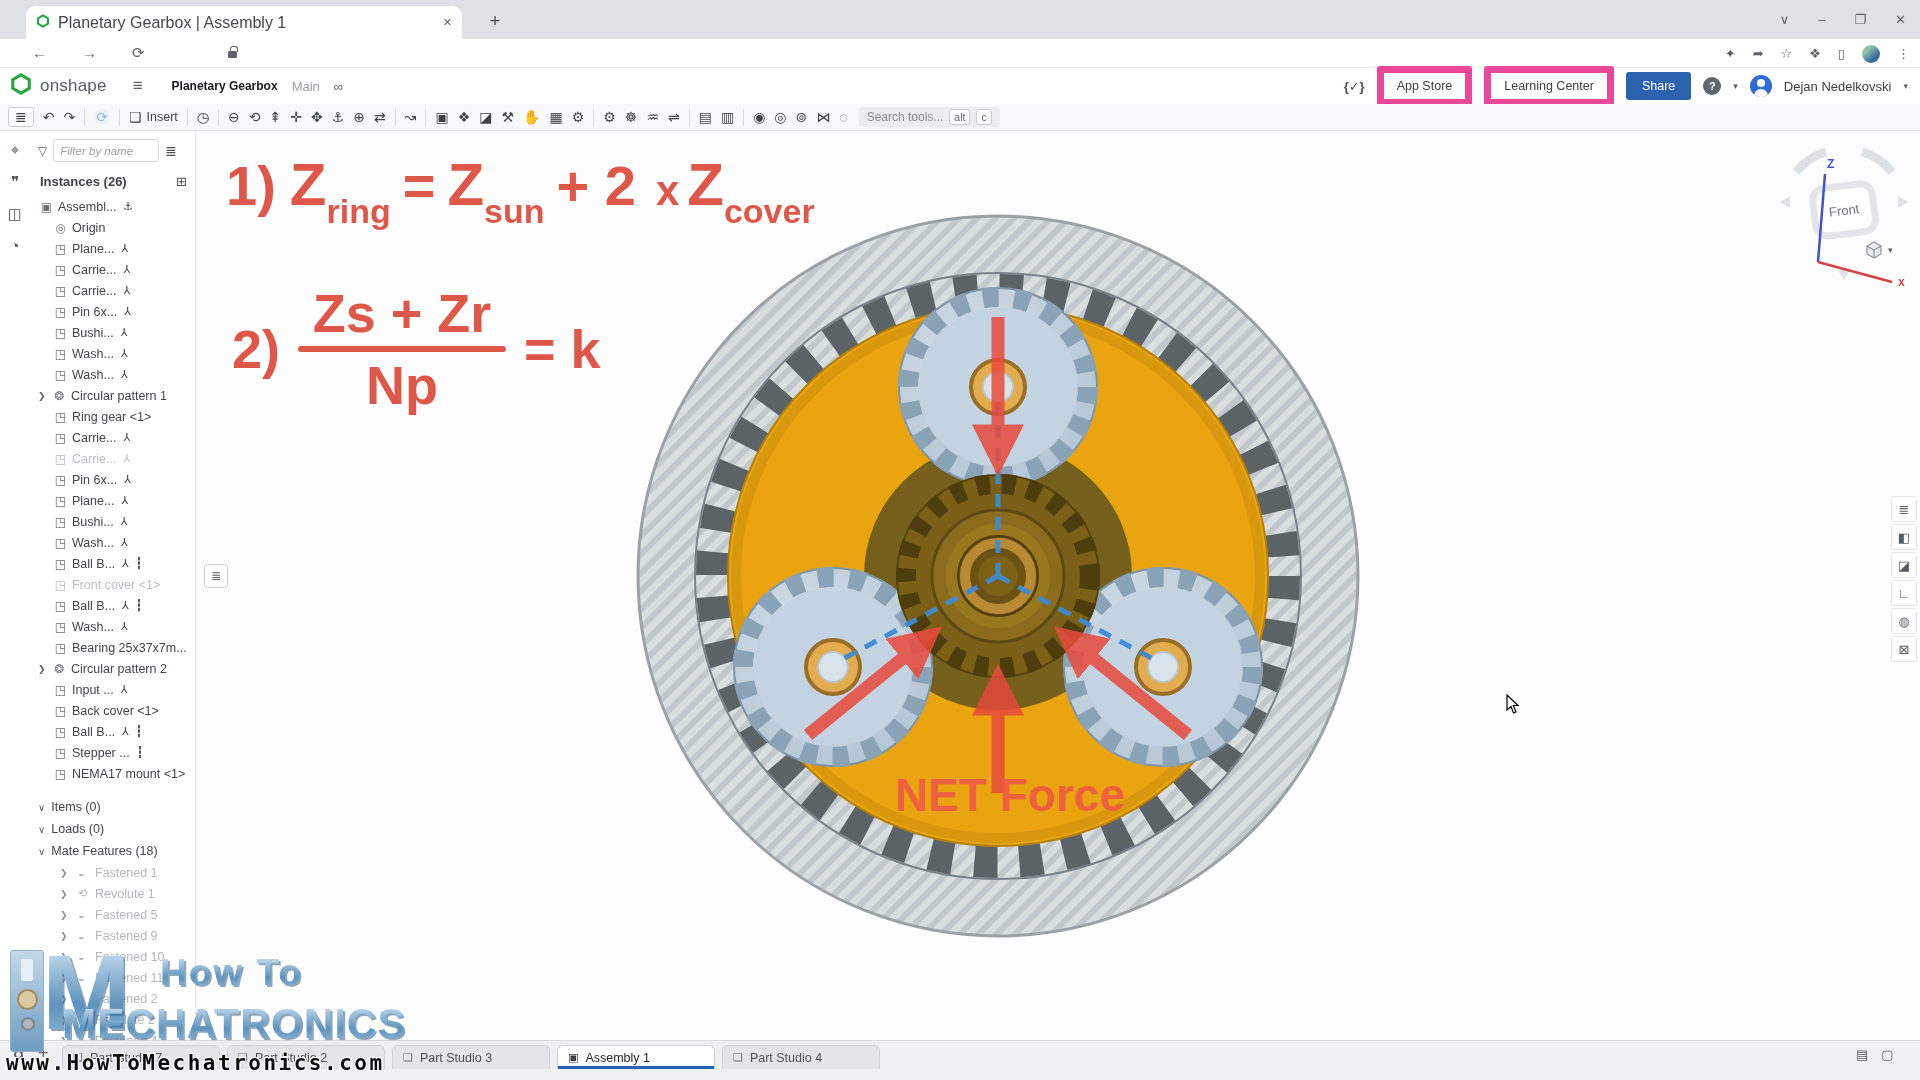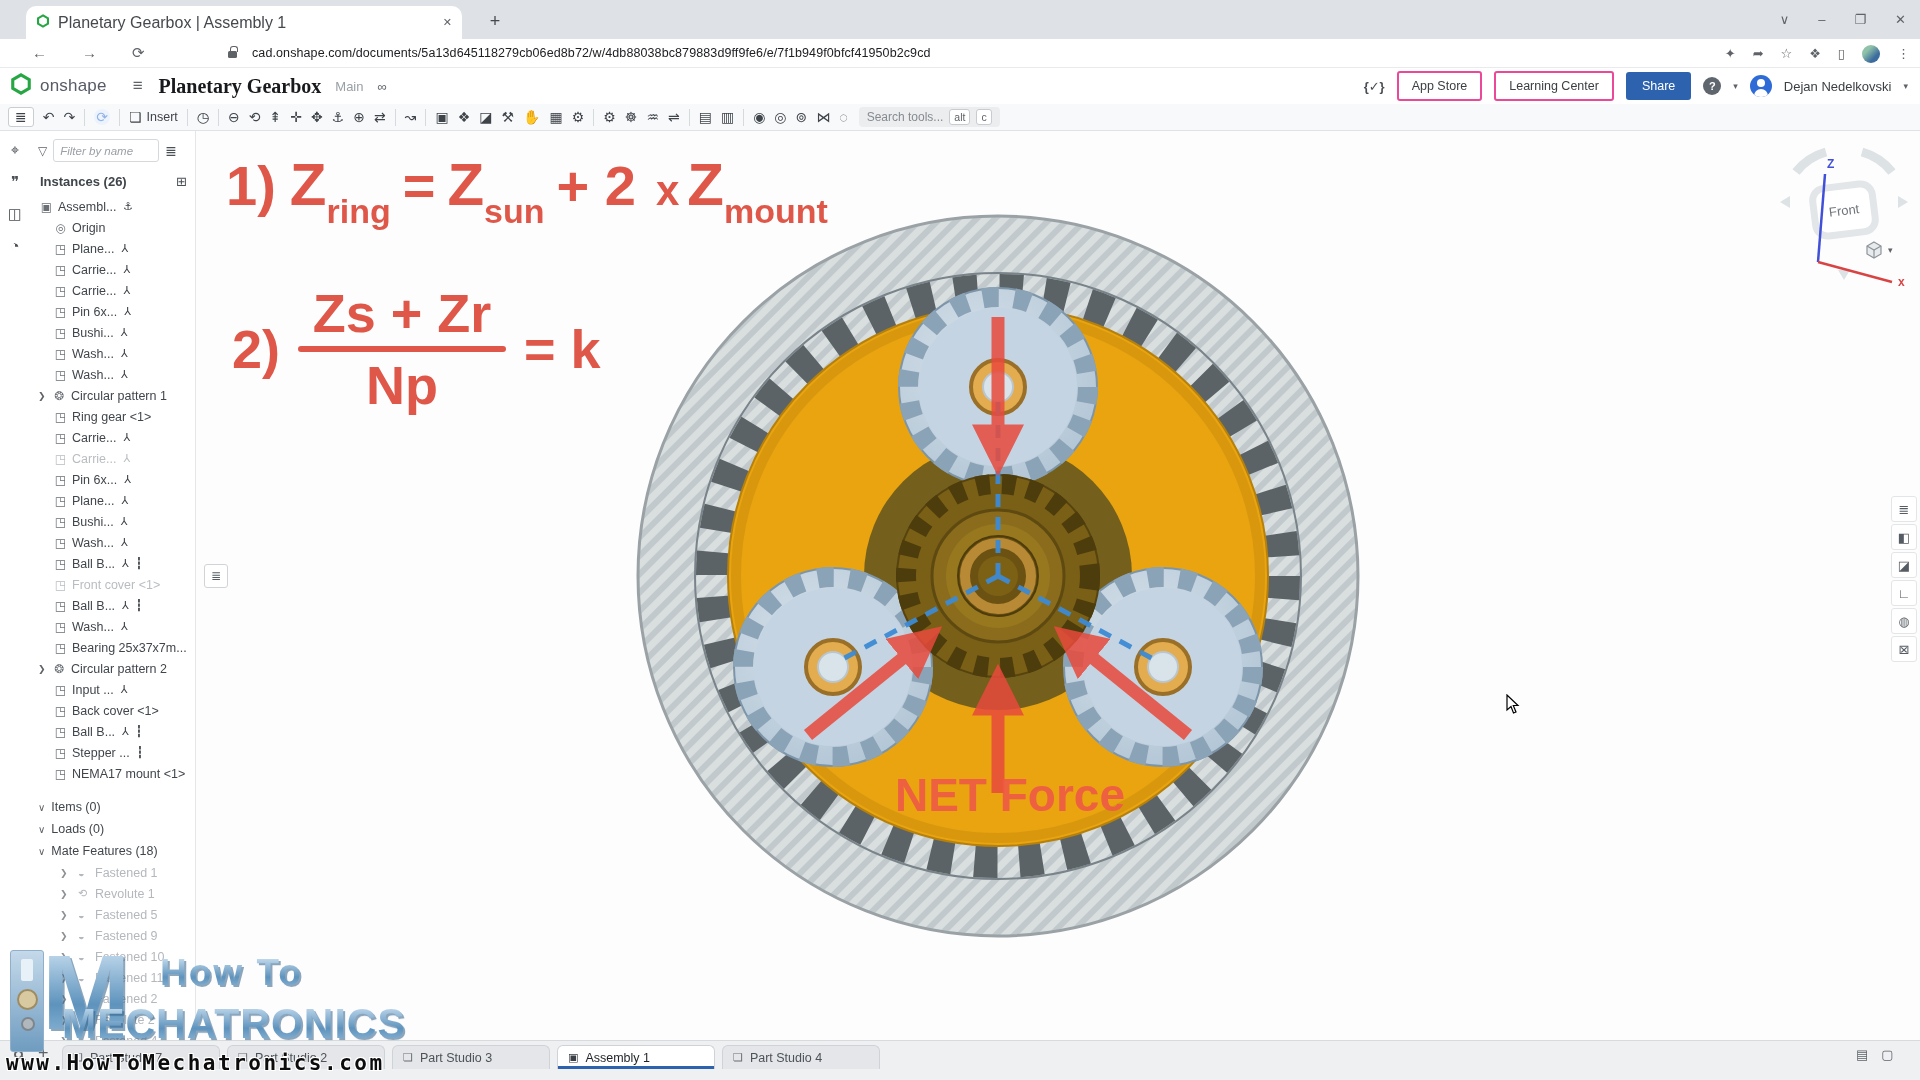--- a/index.html
+++ b/index.html
@@ -18,26 +18,26 @@
   .lockicon { position:absolute; left:228px; top:12px; width:9px; height:7px; background:#5f6368; border-radius:1.5px; }
   .lockicon::before { content:''; position:absolute; top:-5px; left:1.5px; width:6px; height:5px; border:1.5px solid #5f6368; border-bottom:none; border-radius:3px 3px 0 0; }
   .urltext { position:absolute; left:252px; top:7px; font-size:12.5px; color:#202124; letter-spacing:.1px; }
   .url-right { position:absolute; right:10px; top:0; height:29px; display:flex; align-items:center; gap:17px; font-size:13px; color:#5f6368; }
   .profile-dot { width:18px; height:18px; border-radius:50%; background:linear-gradient(135deg,#8fc2a8 30%,#3c6b9e 70%); }
 
   
   .osbar { position:absolute; left:0; top:68px; width:1920px; height:36px; background:#fff; display:flex; align-items:center; padding:0 12px 0 10px; }
   .brand { font-size:17px; color:#565b66; margin-left:8px; letter-spacing:.2px; }
   .hmenu { font-size:17px; color:#5f6368; margin-left:26px; }
-  .doctitle { font-size:20px; font-weight:700; color:#17191c; margin-left:16px;font-family:Liberation Serif, serif; }
+  .doctitle { font-size:12px; font-weight:700; color:#17191c; margin-left:29px; }
   .branch { font-size:13px; color:#9aa0a6; margin-left:14px; }
   .linkic { font-size:13px; color:#5f6368; margin-left:14px; }
   .os-right { margin-left:auto; display:flex; align-items:center; gap:12px; }
   .apiic { font-size:13px; color:#4a4f55; font-weight:600; }
-  .hbtn { border:2px solid #ec4899; border-radius:3px; background:#fff; font-size:12.5px; color:#3c4043; padding:6px 13px; }
+  .hbtn { border:7px solid #ec4899; border-radius:3px; background:#fff; font-size:12.5px; color:#3c4043; padding:6px 13px; }
   .sharebtn { background:#2d63ae; color:#fff; border:none; border-radius:3px; font-size:12.5px; padding:7px 16px; }
   .helpdot { width:18px; height:18px; border-radius:50%; background:#60666e; color:#fff; font-size:11px; font-weight:700; display:flex; align-items:center; justify-content:center; }
   .caret { font-size:9px; color:#5f6368; }
   .avatar { width:22px; height:22px; border-radius:50%; background:#2e6bd6; position:relative; overflow:hidden; }
   .avatar::before { content:''; position:absolute; left:7px; top:4px; width:8px; height:8px; border-radius:50%; background:#fff; }
   .avatar::after { content:''; position:absolute; left:4px; top:14px; width:14px; height:9px; border-radius:7px 7px 0 0; background:#fff; }
   .username { font-size:13px; color:#3c4043; }
 
   
   .toolbar { position:absolute; left:0; top:104px; width:1920px; height:27px; background:#f8f9fa; border-bottom:1px solid #e0e3e6; display:flex; align-items:center; padding-left:8px; gap:9px; }
@@ -147,21 +147,20 @@
       <span>–</span>
       <span>❐</span>
       <span>✕</span>
     </div>
   </div>
   <div class="urlbar">
     <span class="nav-ic" style="left:32px">←</span>
     <span class="nav-ic" style="left:82px">→</span>
     <span class="nav-ic" style="left:132px">⟳</span>
     <span class="lockicon"></span>
-    <span class="urltext">cad.onshape.com/documents/5a13d645118279cb06ed8b72/w/4db88038bc879883d9ff9fe6/e/7f1b949f0bfcf41950b2c9cd</span>
     <div class="url-right">
       <span>✦</span>
       <span>➦</span>
       <span>☆</span>
       <span>❖</span>
       <span>▯</span>
       <span class="profile-dot"></span>
       <span>⋮</span>
     </div>
   </div>
@@ -594,21 +593,21 @@
 
     <g stroke="#e84a3c" stroke-width="13" opacity="0.85">
       <line x1="802" y1="186" x2="802" y2="322" marker-end="url(#ah)"></line>
       <line x1="612" y1="604" x2="728" y2="510" marker-end="url(#ah)"></line>
       <line x1="992" y1="604" x2="876" y2="510" marker-end="url(#ah)"></line>
       <line x1="802" y1="662" x2="802" y2="556" marker-end="url(#ah)"></line>
     </g>
   </svg>
 
   <div class="formula1">
-    <span class="n">1)</span><span class="Z">Z</span><span class="sub">ring</span><span class="op">=</span><span class="Z">Z</span><span class="sub">sun</span><span class="op">+ 2</span><span class="x">x</span><span class="Z">Z</span><span class="sub">mount</span>
+    <span class="n">1)</span><span class="Z">Z</span><span class="sub">ring</span><span class="op">=</span><span class="Z">Z</span><span class="sub">sun</span><span class="op">+ 2</span><span class="x">x</span><span class="Z">Z</span><span class="sub">cover</span>
   </div>
   <div class="formula2">
     <span class="n">2)</span>
     <span class="frac">
       <span class="top">Zs + Zr</span>
       <span class="bar"></span>
       <span class="bot">Np</span>
     </span>
     <span class="rhs">= k</span>
   </div>

